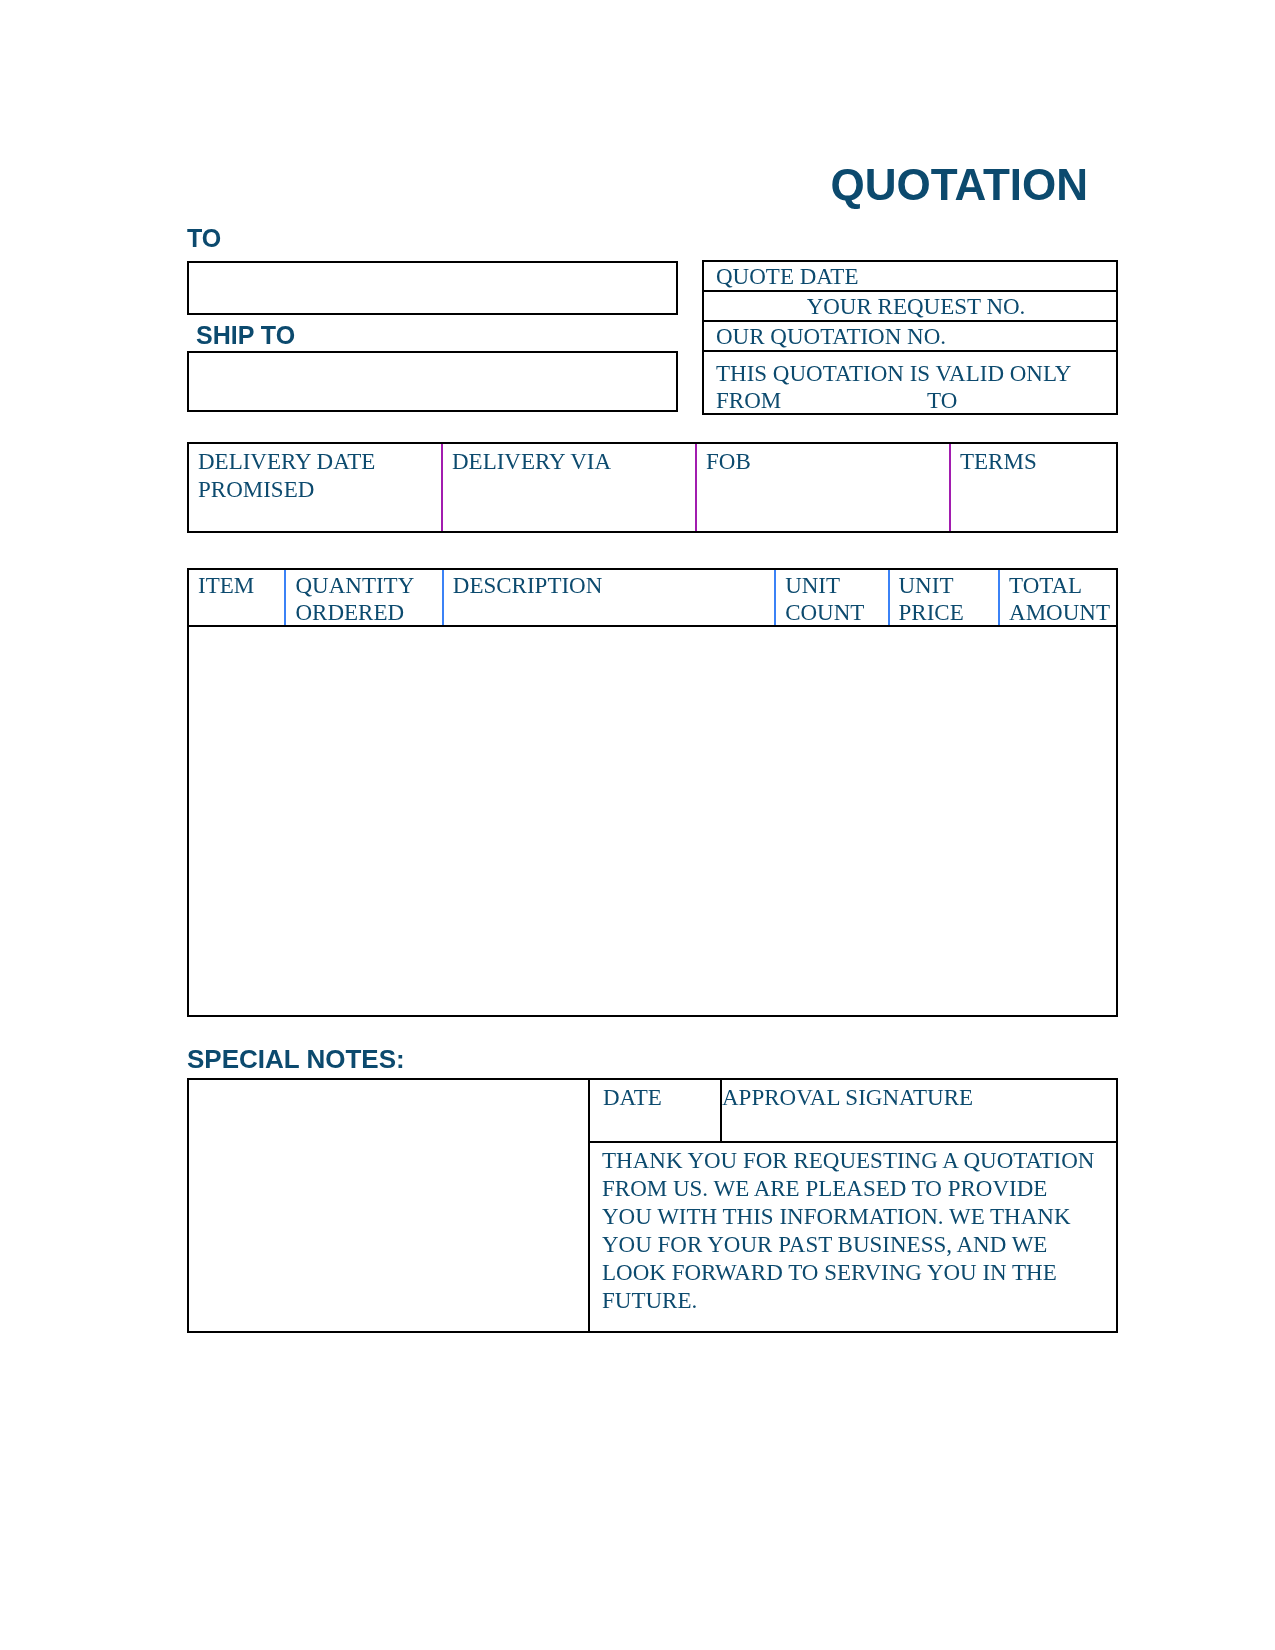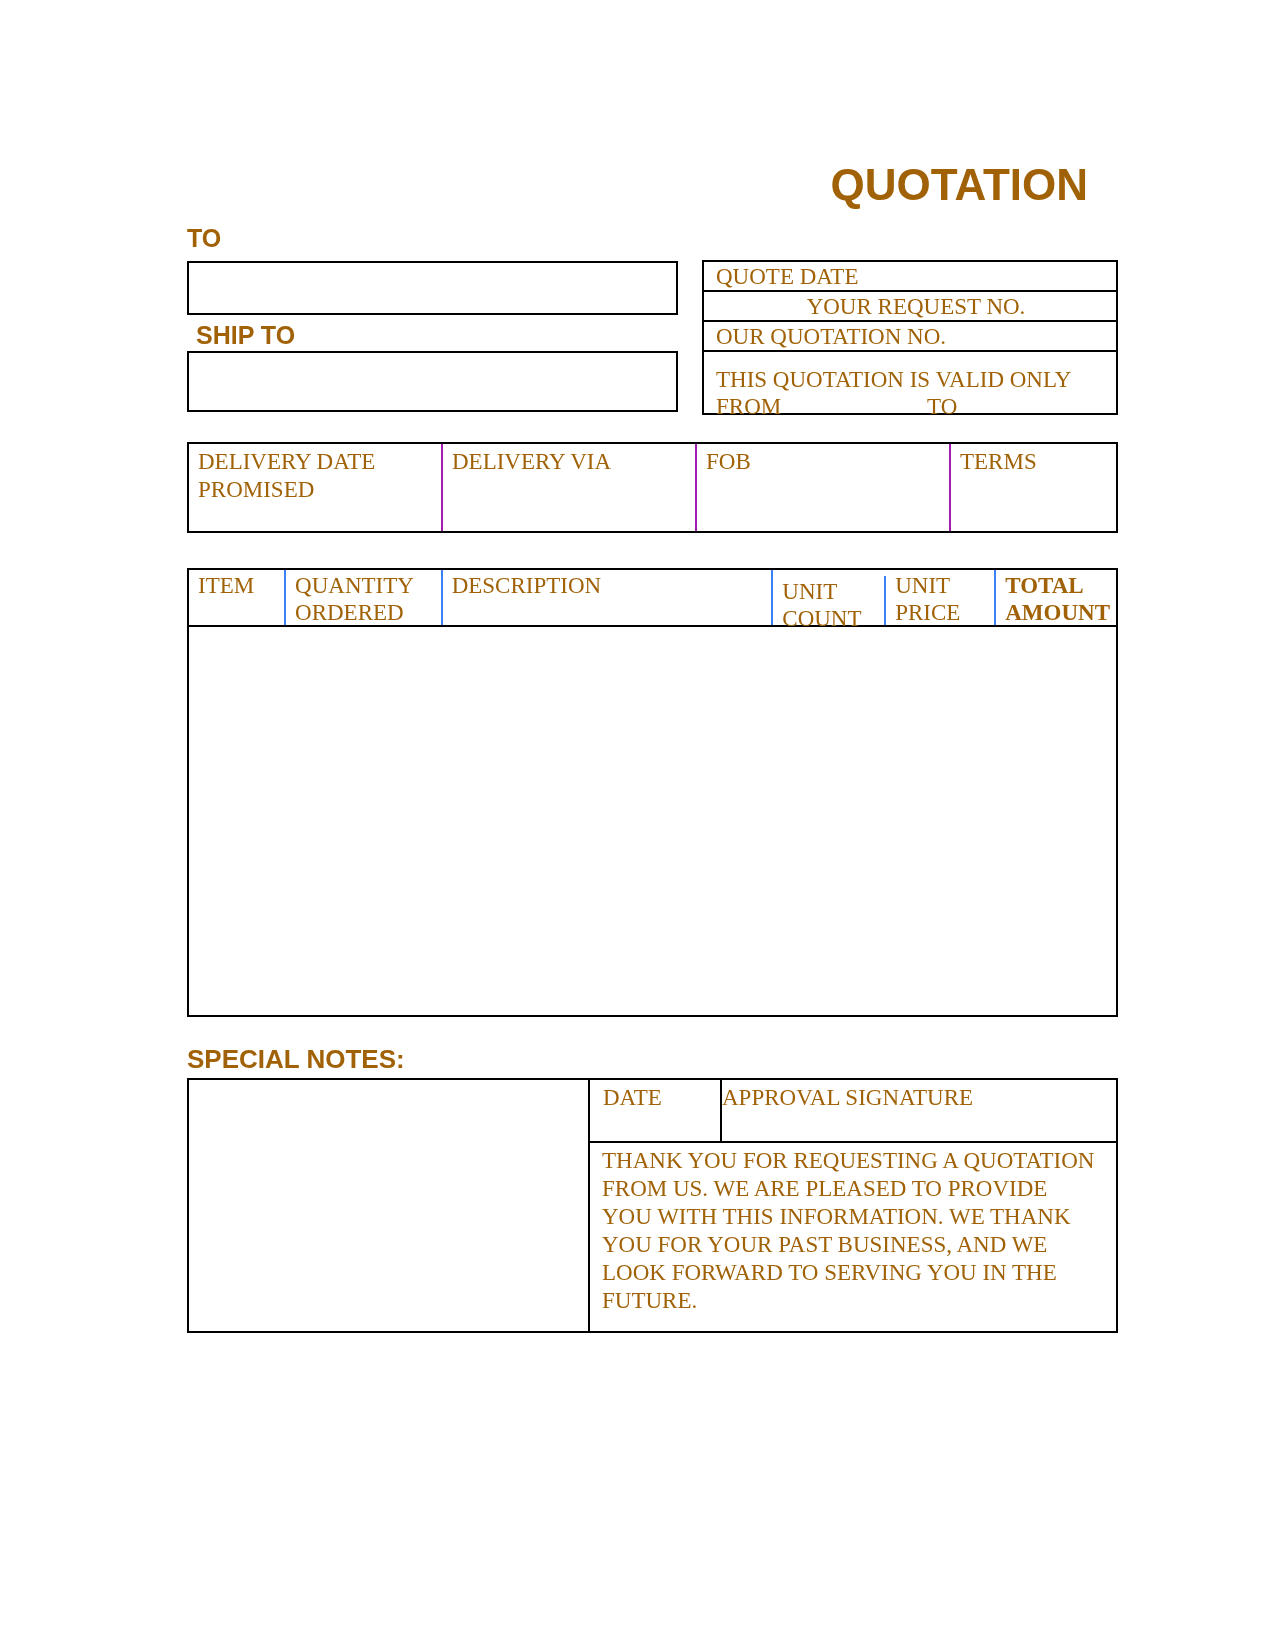--- a/index.html
+++ b/index.html
@@ -2,21 +2,21 @@
 <html><head>
 <meta charset="utf-8">
 <style>
   html,body{margin:0;padding:0;background:#e8e8e8;}
   .page{
     position:relative;
     width:1275px;height:1650px;
     background:#ffffff;
     margin:0 auto;
     font-family:"Liberation Serif", serif;
-    color:#a16207;
+    color:#0c4a6e;
     overflow:hidden;
   }
   .abs{position:absolute;box-sizing:border-box;}
   .sans{font-family:"Liberation Sans", sans-serif;font-weight:bold;}
 
   .doc-title{
     left:700px;top:160px;width:388px;height:50px;
     font-size:44px;line-height:50px;text-align:right;letter-spacing:0px;
   }
   .to-label{left:187px;top:224px;font-size:25px;}
@@ -29,46 +29,46 @@
 
   .quote-table{
     left:702px;top:260px;width:416px;height:155px;
     border:2px solid #000;display:flex;flex-direction:column;
     font-size:23px;line-height:27px;
   }
   .q-row{border-bottom:2px solid #000;padding:1px 0 0 12px;}
   .q-row.r1{height:29px;}
   .q-row.r2{height:31px;text-align:center;}
   .q-row.r3{height:29px;}
-  .q-row.r4{border-bottom:none;flex:1;position:relative;padding-top:14px;}
+  .q-row.r4{border-bottom:none;flex:1;position:relative;padding-top:8px;}
   .q-from{display:inline-block;text-align:center;}
   .q-to{position:absolute;left:223px;}
 
   .delivery-table{
     left:187px;top:442px;width:931px;height:91px;
     border:2px solid #000;display:flex;flex-direction:row;
     font-size:23px;line-height:28px;
   }
   .d-cell{border-right:2px solid #a21caf;padding:4px 10px 0 9px;width:233px;}
   .d-cell:last-child{border-right:none;flex:1;}
 
   .items-table{
     left:187px;top:568px;width:931px;height:449px;
     border:2px solid #000;display:flex;flex-direction:column;
   }
   .items-header{
     display:flex;flex-direction:row;height:55px;border-bottom:2px solid #000;
     font-size:23px;line-height:27px;
   }
   .i-cell{border-right:2px solid #3b82f6;padding:2px 6px 0 9px;}
-  .i-cell:last-child{border-right:none;flex:1;font-weight:bold;}
+  .i-cell:last-child{border-right:none;flex:1;}
   .i-c0{width:86px;}
   .i-c1{width:150px;}
   .i-c2{width:337px;}
-  .i-c3{width:103px;margin-top:6px;}
+  .i-c3{width:103px;}
   .i-c4{width:100px;}
   .items-body{flex:1;}
 
   .notes-box{left:187px;top:1078px;width:403px;height:255px;}
 
   .approval-table{
     left:588px;top:1078px;width:530px;height:255px;
     border:2px solid #000;display:flex;flex-direction:column;
     font-size:23px;line-height:28px;
   }

